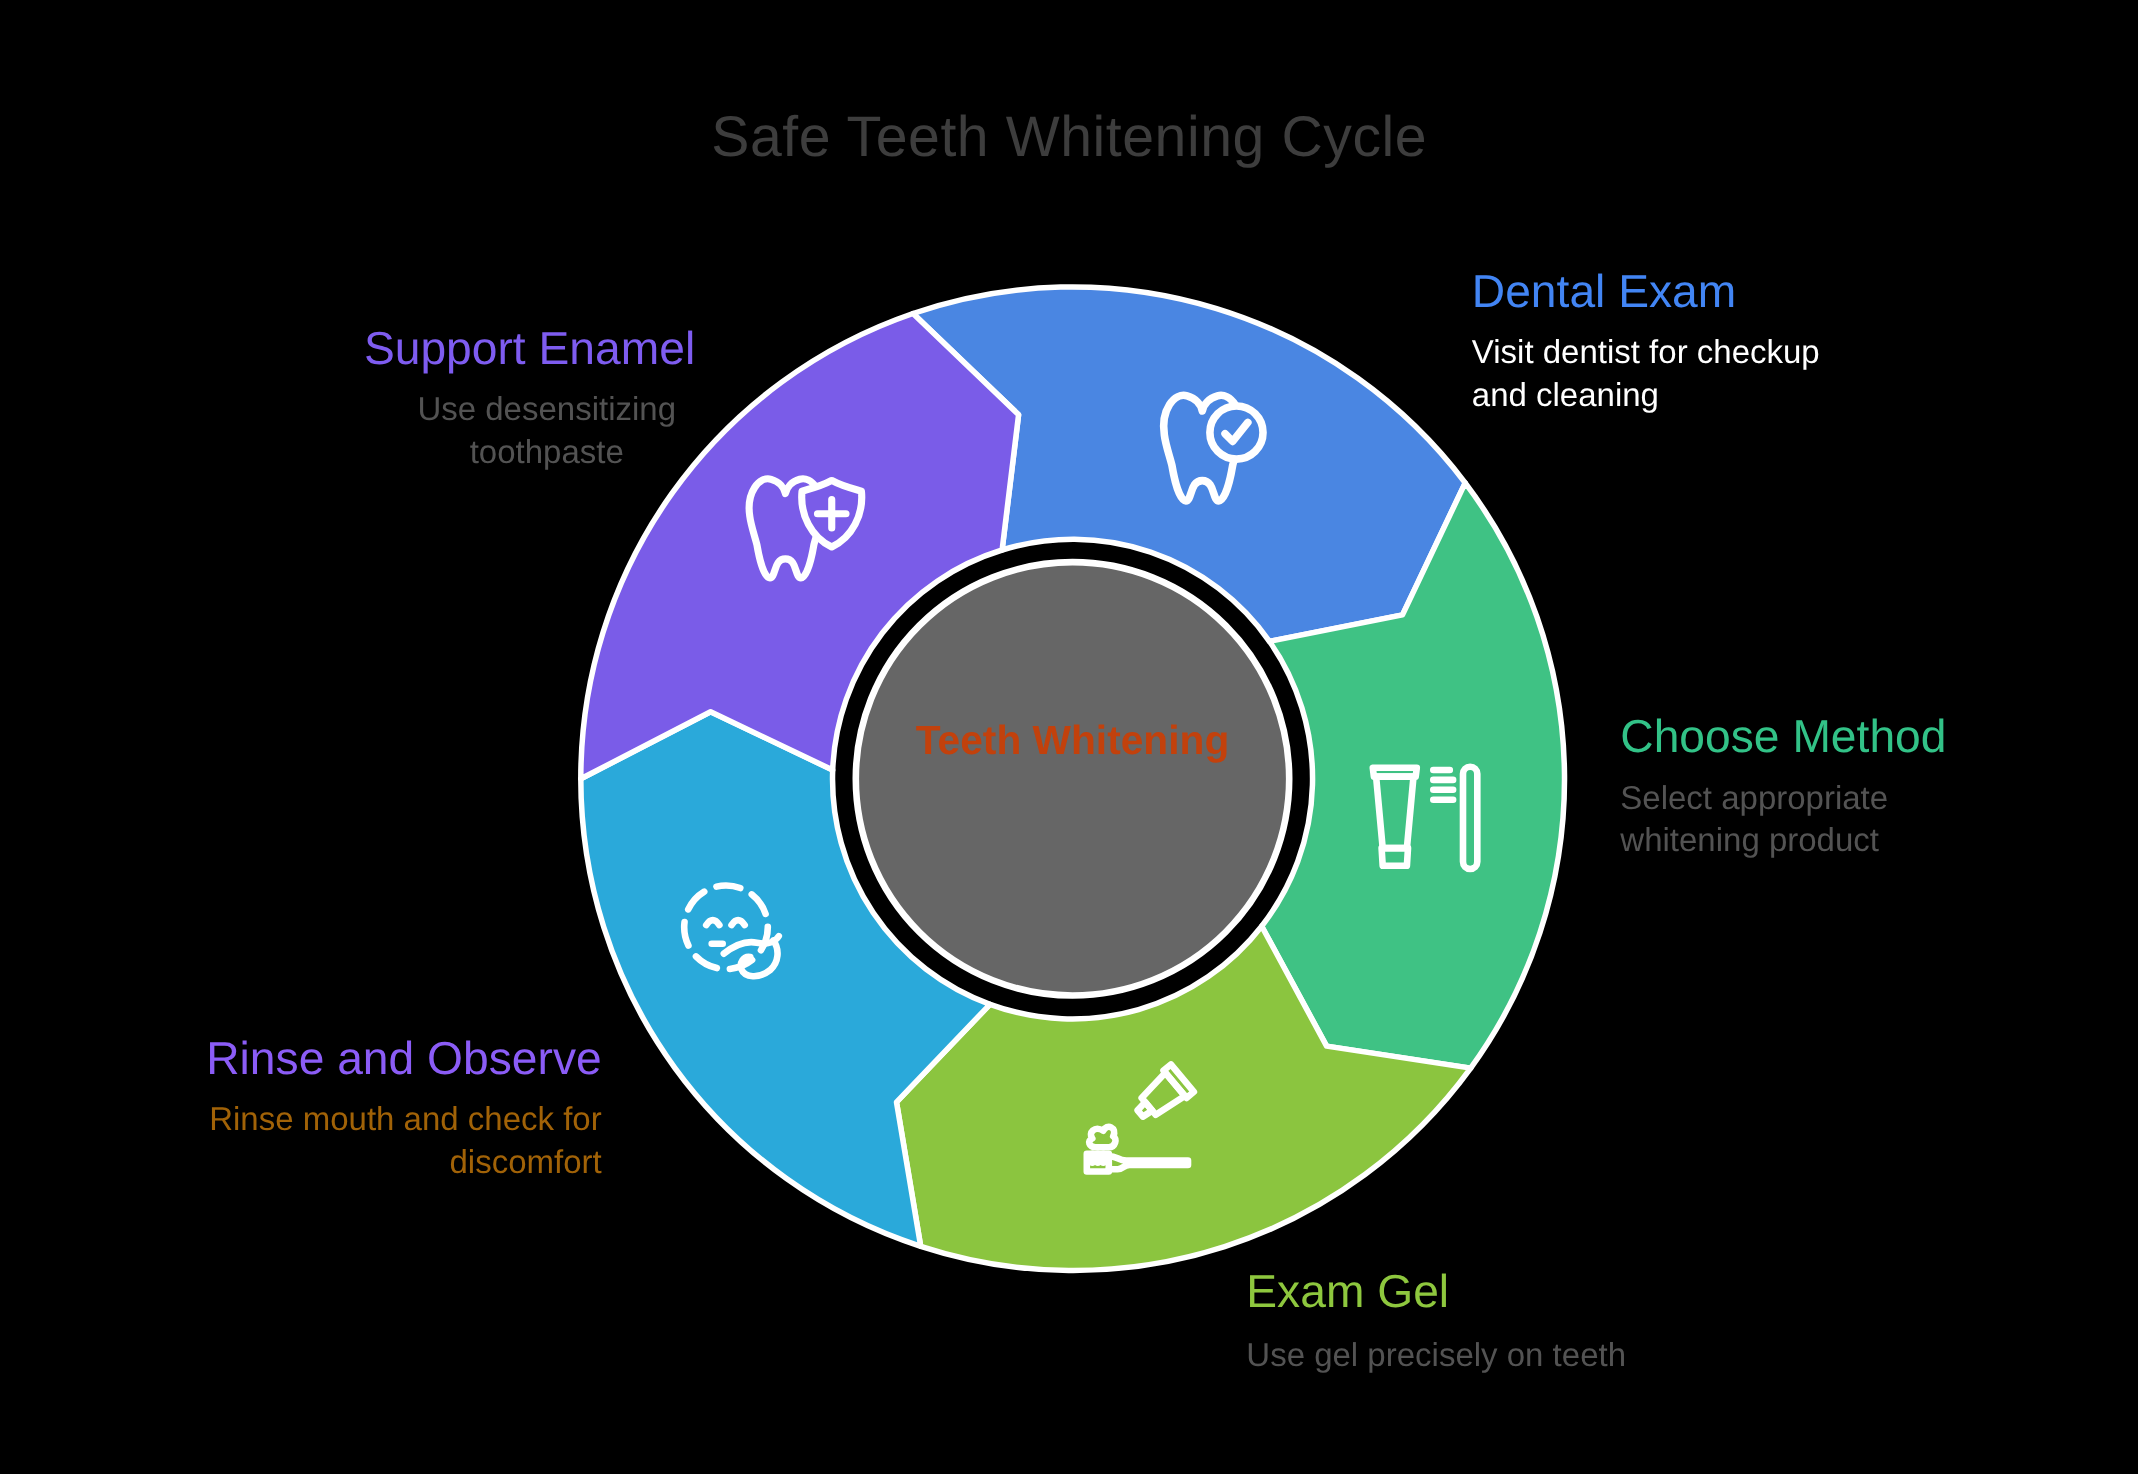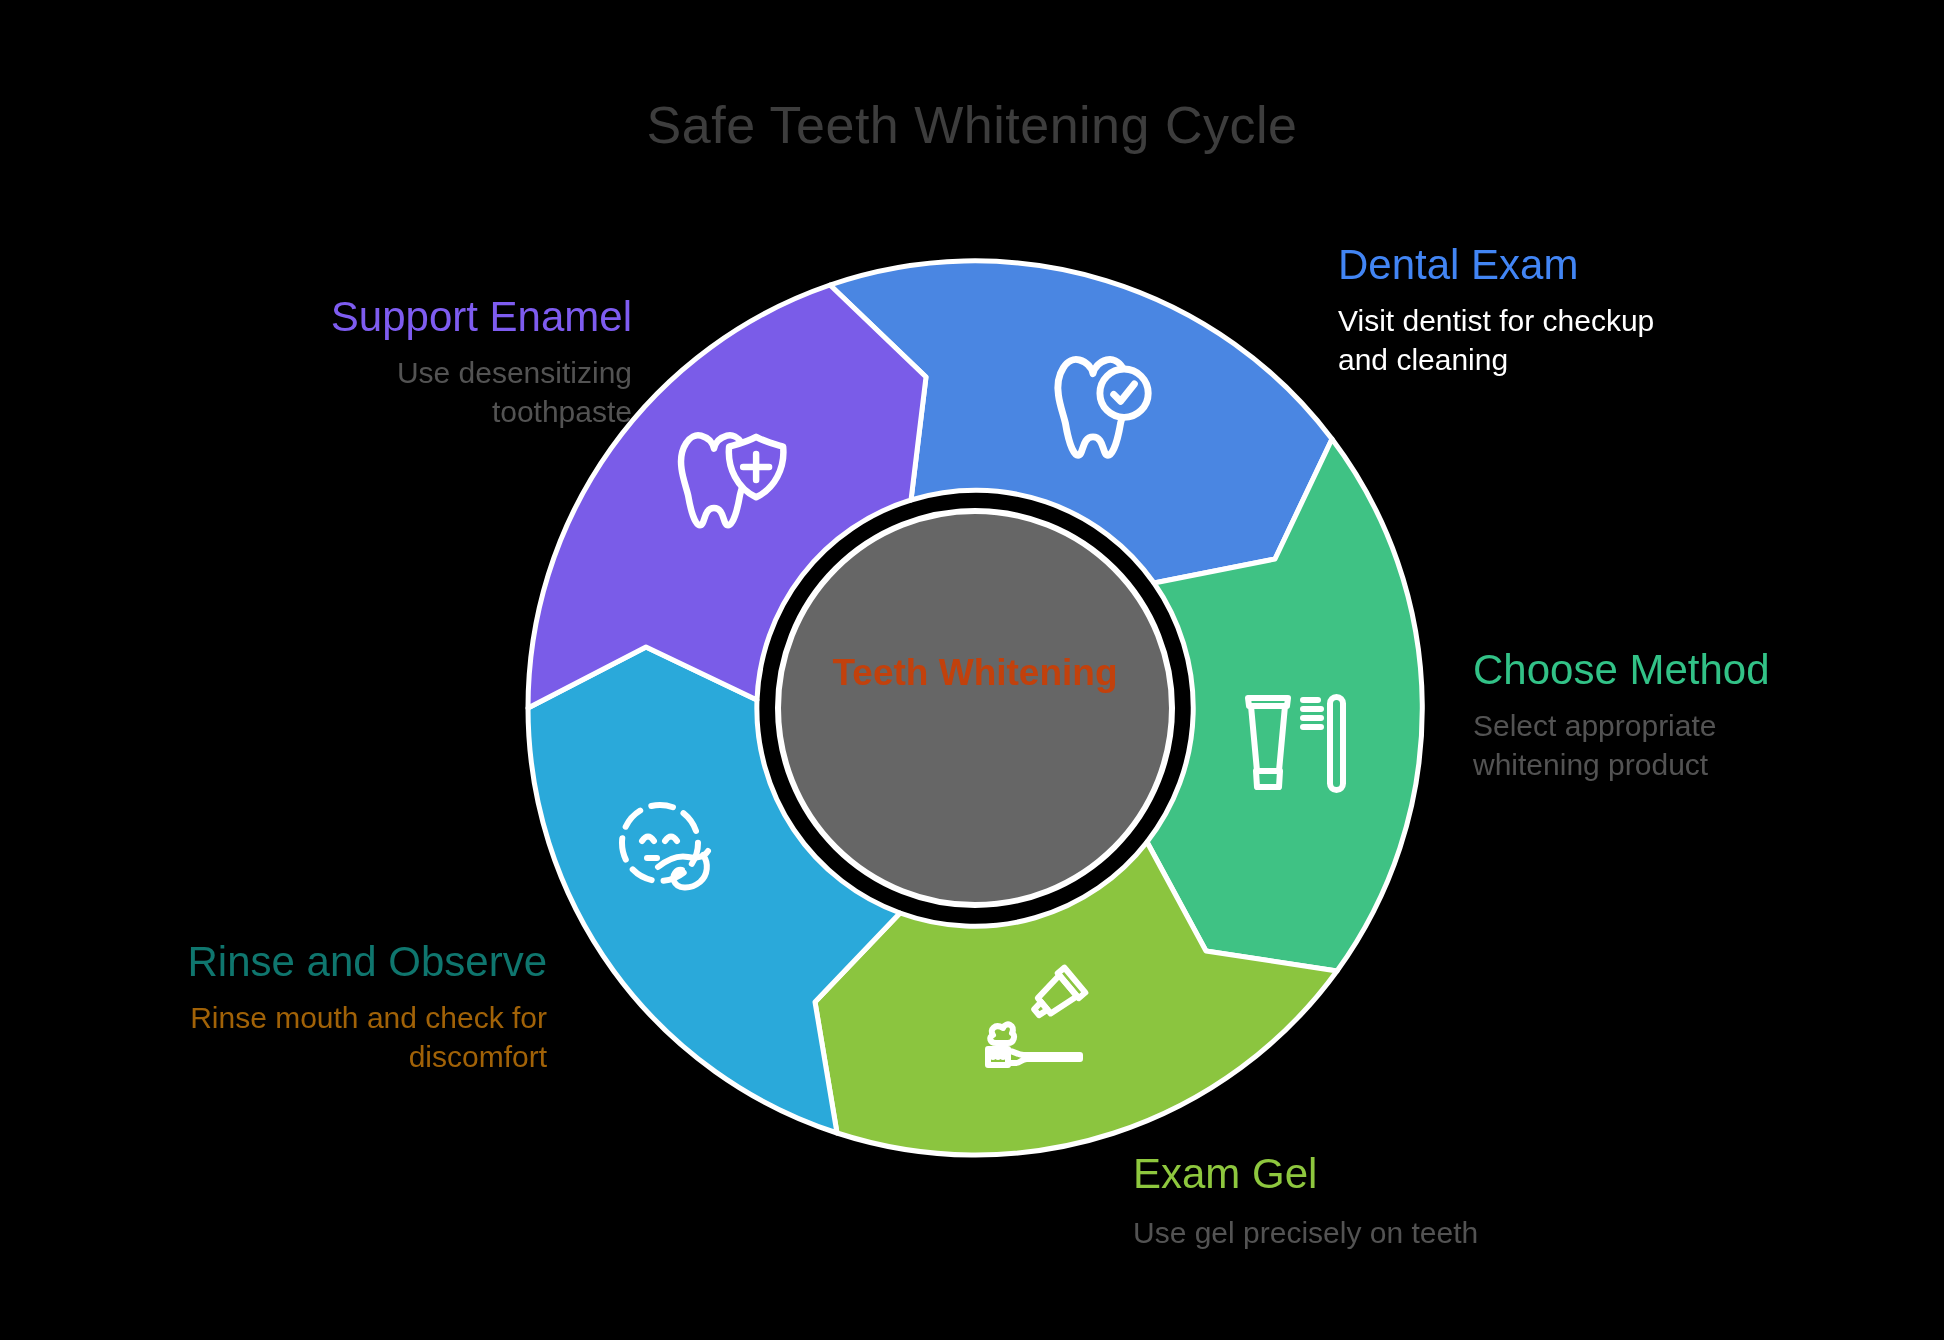--- a/index.html
+++ b/index.html
@@ -15,21 +15,21 @@
   .step-block{position:absolute;}
   .step-title{font-size:42px;font-weight:normal;line-height:1.2;white-space:nowrap;}
   .step-desc{font-size:30px;line-height:1.28;margin-top:12px;}
   .lbl-dental{left:1338px;top:240px;width:370px;}
   .lbl-choose{left:1473px;top:645px;width:310px;}
   .lbl-apply{left:1133px;top:1149px;}
   .lbl-apply .step-desc{white-space:nowrap;margin-top:15px;}
   .lbl-rinse{right:1397px;top:937px;text-align:right;}
   .lbl-rinse .step-desc{max-width:380px;margin-left:auto;}
   .lbl-support{right:1312px;top:292px;text-align:right;}
-  .lbl-support .step-desc{max-width:270px;margin-left:auto;}
+  .lbl-support .step-desc{max-width:270px;margin-left:auto;text-align:center;}
 </style>
 </head>
 <body>
 
 <div class="stage">
 
   <h1 class="page-title" style="color: rgb(61, 61, 61);">Safe Teeth Whitening Cycle</h1>
 
   <svg class="wheel" width="1944" height="1340" viewBox="0 0 1944 1340">
 
@@ -96,21 +96,21 @@
     <div class="step-title" style="color: rgb(50, 194, 135);">Choose Method</div>
     <div class="step-desc" style="color: rgb(83, 83, 83);">Select appropriate whitening product</div>
   </div>
 
   <div class="step-block lbl-apply">
     <div class="step-title" style="color: rgb(142, 199, 62);">Exam Gel</div>
     <div class="step-desc" style="color: rgb(83, 83, 83);">Use gel precisely on teeth</div>
   </div>
 
   <div class="step-block lbl-rinse">
-    <div class="step-title" style="color: #0f766e; margin-left: 32px;">Rinse and Observe</div>
+    <div class="step-title" style="color: #8b5cf6; margin-left: 32px;">Rinse and Observe</div>
     <div class="step-desc" style="color: #a16207;">Rinse mouth and check for discomfort</div>
   </div>
 
   <div class="step-block lbl-support">
     <div class="step-title" style="color: rgb(126, 92, 240);">Support Enamel</div>
     <div class="step-desc" style="color: rgb(83, 83, 83);">Use desensitizing toothpaste</div>
   </div>
 
 </div>
 

